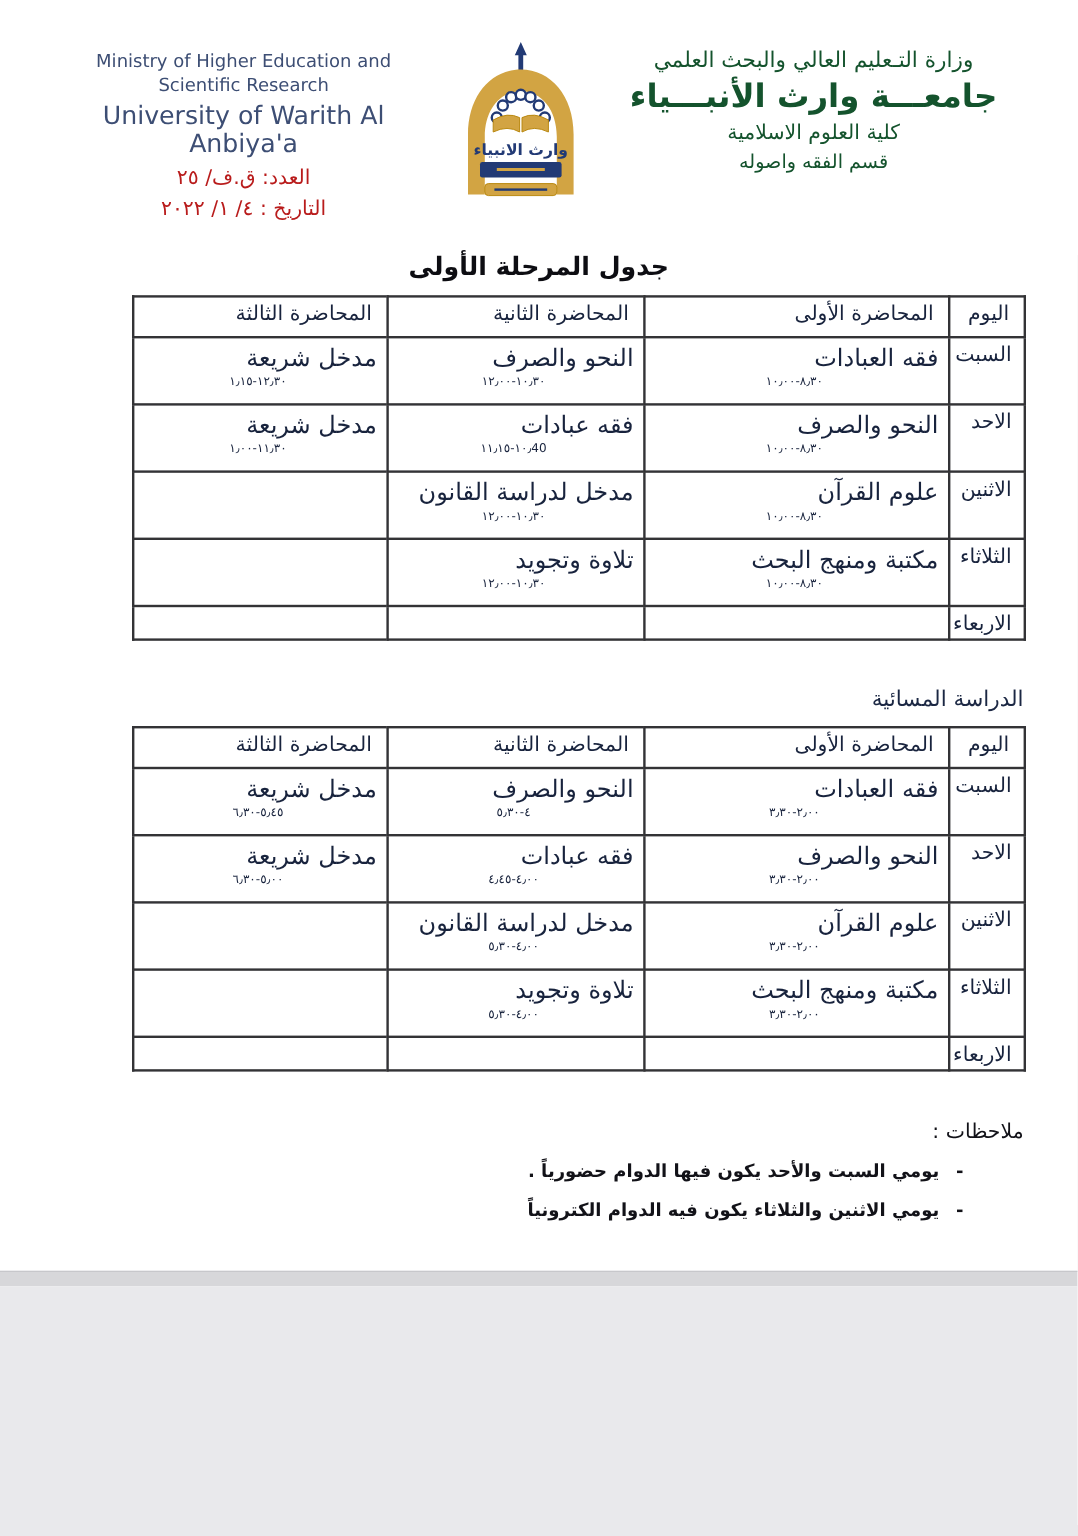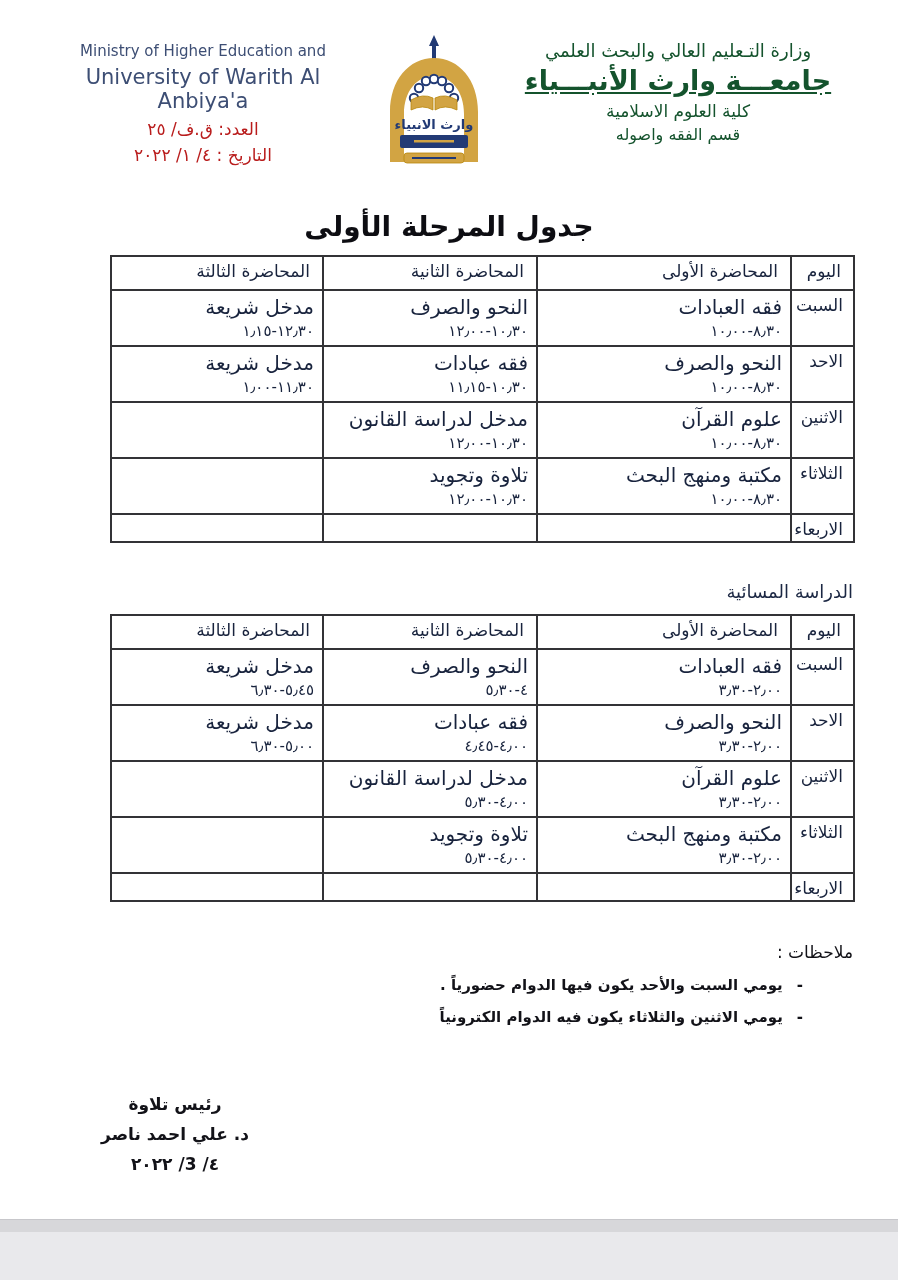--- a/index.html
+++ b/index.html
@@ -4,48 +4,48 @@
 <style>
   * { box-sizing: border-box; }
   body {
     margin: 0;
     background: #e9e9ec;
     font-family: "DejaVu Sans", sans-serif;
   }
   .page {
     position: relative;
     width: 898px;
-    height: 1232px;
+    height: 1072px;
     margin: 0 auto;
     background: #ffffff;
     direction: rtl;
     overflow: hidden;
     color: #18233d;
   }
   
   .hdr { position: relative; height: 178px; }
   .hdr-en {
     position: absolute; left: 38px; top: 42px; width: 330px;
     direction: ltr; text-align: center; color: #3d4e74;
   }
   .hdr-en .en-small { font-size: 15px; line-height: 1.3; }
   .hdr-en .en-univ  { font-size: 21px; margin-top: 3px; }
   .hdr-en .ar-line  { direction: rtl; font-size: 17px; margin-top: 6px; color: #b91c1c; }
   .hdr-ar {
     position: absolute; right: 30px; top: 40px; width: 380px;
     text-align: center; color: #14532d;
   }
   .hdr-ar .ar-ministry { font-size: 18px; }
-  .hdr-ar .ar-univ     { font-size: 27px; font-weight: bold; margin-top: 4px; text-decoration: underline; }
+  .hdr-ar .ar-univ     { font-size: 27px; font-weight: bold; margin-top: 4px; }
   .hdr-ar .ar-college  { font-size: 17px; font-weight: normal; margin-top: 5px; }
   .hdr-ar .ar-dept     { font-size: 16px; margin-top: 4px; }
   .logo { position: absolute; left: 374px; top: 34px; width: 120px; height: 152px; }
   
   .title {
-    text-align: center; font-size: 28px; font-weight: bold;
+    text-align: center; font-size: 21px; font-weight: bold;
     color: #0d0d12; margin: 32px 0 0 0; letter-spacing: 0.5px;
   }
   
   .section-label {
     font-size: 18px; color: #1b2743;
     margin: 38px 45px 0 0;
   }
   table.sched {
     border-collapse: collapse;
     width: 743px;
@@ -64,21 +64,21 @@
   table.sched thead tr { height: 34px; }
   table.sched th {
     font-size: 17px; font-weight: normal;
     text-align: right; padding: 4px 12px 2px 4px; border-radius: 12px;
   }
   table.sched tbody tr { height: 56px; }
   table.sched tbody tr.short { height: 27px; }
   td.day  { font-size: 17px; text-align: right; padding: 4px 10px 2px 2px; }
   td.lec  { padding: 4px 8px 2px 4px; }
   td.lec .subj { font-size: 20px; text-align: right; }
-  td.lec .time { font-size: 15px; text-align: right; margin-top: 3px; }
+  td.lec .time { font-size: 10px; text-align: center; margin-top: 3px; }
   
   .notes { margin: 40px 45px 0 0; }
   .notes-heading { font-size: 17px; color: #121218; }
   .note-item {
     font-size: 15px; font-weight: bold; color: #121218;
     margin: 14px 50px 0 0; display: flex; gap: 14px;
   }
   .note-item .marker { font-weight: bold; }
   
   .signature {
@@ -94,20 +94,21 @@
 </style>
 </head>
 <body>
 
 <div class="page">
 
   <div class="hdr">
 
     <div class="hdr-en">
       <div class="en-small">Ministry of Higher Education and</div>
+      <div class="en-small">Scientific Research</div>
       <div class="en-univ">University of Warith Al Anbiya'a</div>
       <div class="ar-line">العدد: ق.ف/ ٢٥</div>
       <div class="ar-line">التاريخ : ٤/ ١/ ٢٠٢٢</div>
     </div>
 
     <svg class="logo" viewBox="0 0 120 152" aria-hidden="true">
 
       <polygon points="60,1 65,12 62,12 62,26 58,26 58,12 55,12" fill="#223a75"></polygon>
 
       <path d="M16 128 L16 78 C16 46 35 24 60 24 C85 24 104 46 104 78 L104 128 L90 128 L90 80 C90 57 77 42 60 42 C43 42 30 57 30 80 L30 128 Z" fill="#d2a443"></path>
@@ -181,21 +182,21 @@
           </td>
         </tr>
         <tr>
           <td class="day">الاحد</td>
           <td class="lec">
             <div class="subj">النحو والصرف</div>
             <div class="time">٨٫٣٠-١٠٫٠٠</div>
           </td>
           <td class="lec">
             <div class="subj">فقه عبادات</div>
-            <div class="time">١٠٫٣٠-١١٫١٥</div>
+            <div class="time">١٠٫40-١١٫١٥</div>
           </td>
           <td class="lec">
             <div class="subj">مدخل شريعة</div>
             <div class="time">١١٫٣٠-١٫٠٠</div>
           </td>
         </tr>
         <tr>
           <td class="day">الاثنين</td>
           <td class="lec">
             <div class="subj">علوم القرآن</div>

